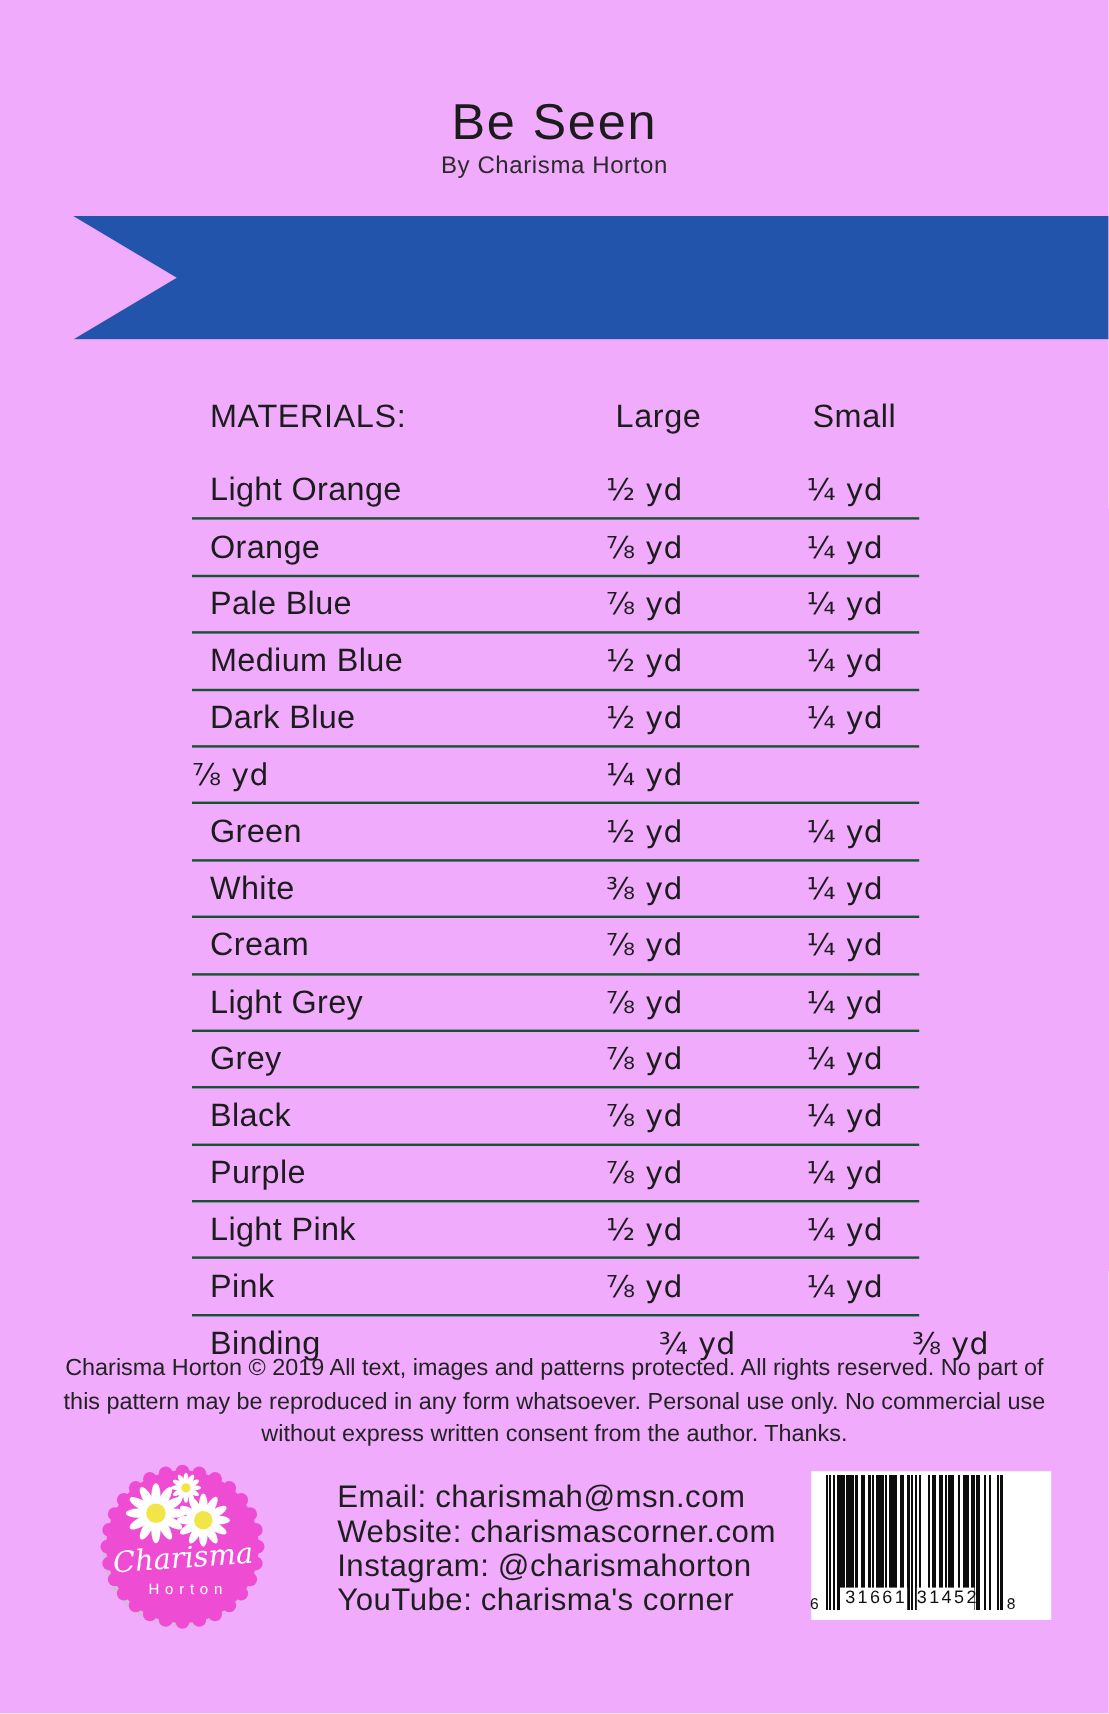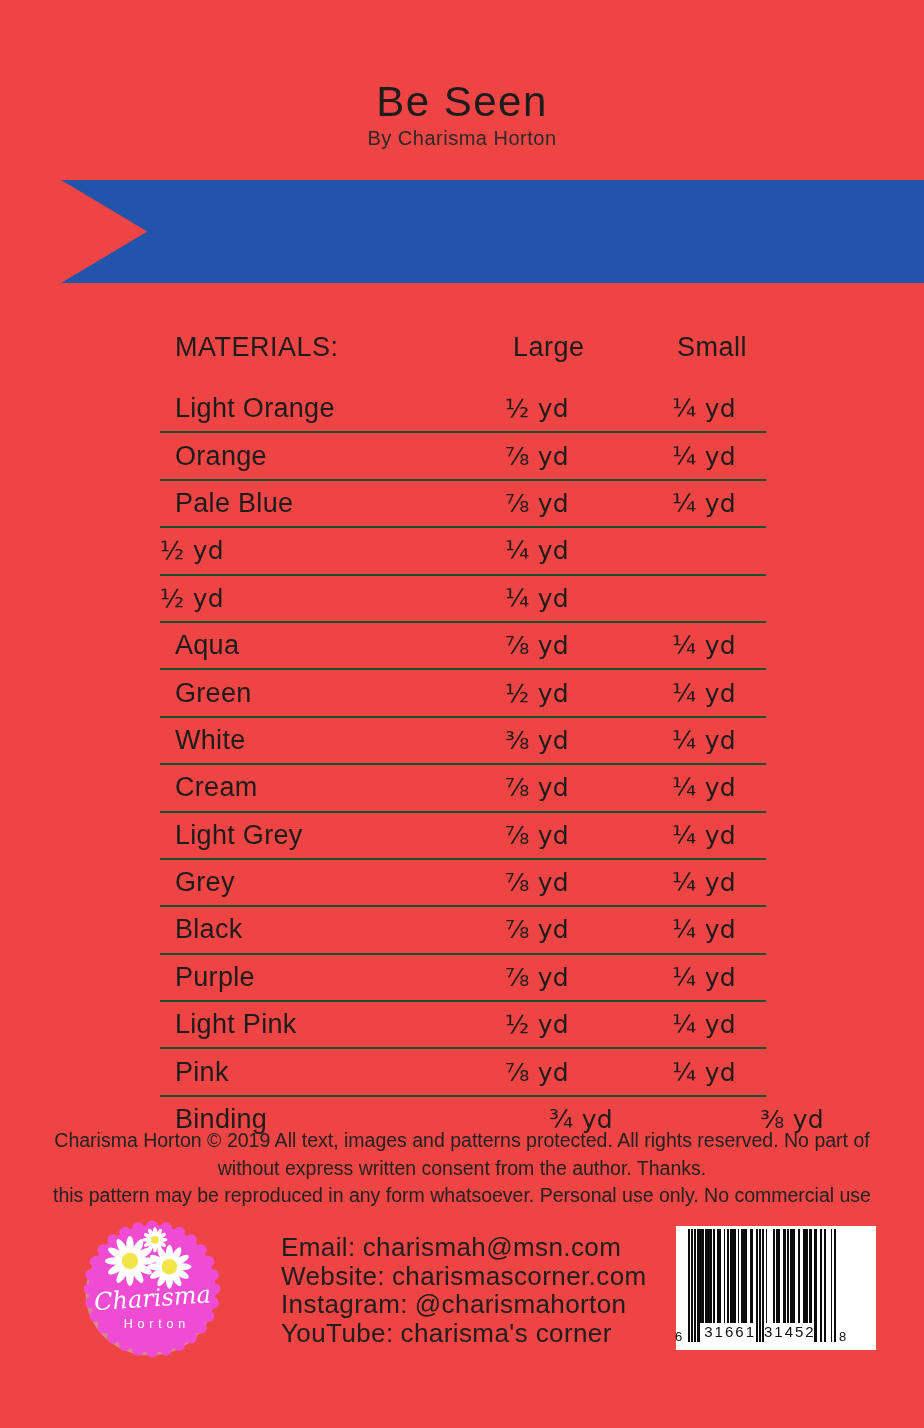--- a/index.html
+++ b/index.html
@@ -1,17 +1,17 @@
 <!DOCTYPE html>
 <html><head>
 <meta charset="utf-8">
 <style>
   html,body{margin:0;padding:0;background:#ffffff;}
   .page{
-    position:relative;width:924px;height:1428px;background:#ef4444;overflow:hidden;
+    position:relative;width:924px;height:1428px;background:#f0abfc;overflow:hidden;
     font-family:"Liberation Sans","DejaVu Sans",sans-serif;color:#1c1c1c;margin:0 auto;
   }
   
   .title{position:absolute;top:78px;left:0;width:100%;text-align:center;
     font-size:42px;letter-spacing:1.5px;color:#1c1c1c;}
   .byline{position:absolute;top:127px;left:0;width:100%;text-align:center;
     font-size:20px;letter-spacing:.5px;color:#2a2a2a;}
   
   .banner{position:absolute;left:61px;top:180px;width:863px;height:103px;
     clip-path:polygon(0 0,100% 0,100% 100%,0 100%,10% 50%);}
@@ -74,29 +74,30 @@
         <div class="mc-name">Orange</div>
         <div class="mc-val">⅞ yd</div>
         <div class="mc-val">¼ yd</div>
       </div>
       <div class="mrow mgrid">
         <div class="mc-name">Pale Blue</div>
         <div class="mc-val">⅞ yd</div>
         <div class="mc-val">¼ yd</div>
       </div>
       <div class="mrow mgrid">
-        <div class="mc-val">½ yd</div>
-        <div class="mc-val">¼ yd</div>
-      </div>
-      <div class="mrow mgrid">
-        <div class="mc-val">½ yd</div>
-        <div class="mc-val">¼ yd</div>
-      </div>
-      <div class="mrow mgrid">
-        <div class="mc-name">Aqua</div>
+        <div class="mc-name">Medium Blue</div>
+        <div class="mc-val">½ yd</div>
+        <div class="mc-val">¼ yd</div>
+      </div>
+      <div class="mrow mgrid">
+        <div class="mc-name">Dark Blue</div>
+        <div class="mc-val">½ yd</div>
+        <div class="mc-val">¼ yd</div>
+      </div>
+      <div class="mrow mgrid">
         <div class="mc-val">⅞ yd</div>
         <div class="mc-val">¼ yd</div>
       </div>
       <div class="mrow mgrid">
         <div class="mc-name">Green</div>
         <div class="mc-val">½ yd</div>
         <div class="mc-val">¼ yd</div>
       </div>
       <div class="mrow mgrid">
         <div class="mc-name">White</div>
@@ -140,22 +141,22 @@
       </div>
       <div class="mrow mgrid">
         <div class="mc-name">Binding</div>
         <div class="mc-val">¾ yd</div>
         <div class="mc-val">⅜ yd</div>
       </div>
     </div>
 
   <div class="copyright">
     <div>Charisma Horton © 2019 All text, images and patterns protected. All rights reserved. No part of</div>
+    <div>this pattern may be reproduced in any form whatsoever. Personal use only. No commercial use</div>
     <div>without express written consent from the author.  Thanks.</div>
-    <div>this pattern may be reproduced in any form whatsoever. Personal use only. No commercial use</div>
   </div>
 
   <div class="logo">
     <svg id="logo-svg" viewBox="0 0 160 160">
       <ellipse cx="76" cy="87" rx="67" ry="64" fill="#c3c3c3" opacity="0.55"></ellipse>
       <g id="scallops">
           <circle cx="143.0" cy="82.0" r="6" fill="#ef4cd4"></circle>
           <circle cx="141.4" cy="96.5" r="6" fill="#ef4cd4"></circle>
           <circle cx="136.6" cy="110.2" r="6" fill="#ef4cd4"></circle>
           <circle cx="128.8" cy="122.5" r="6" fill="#ef4cd4"></circle>

